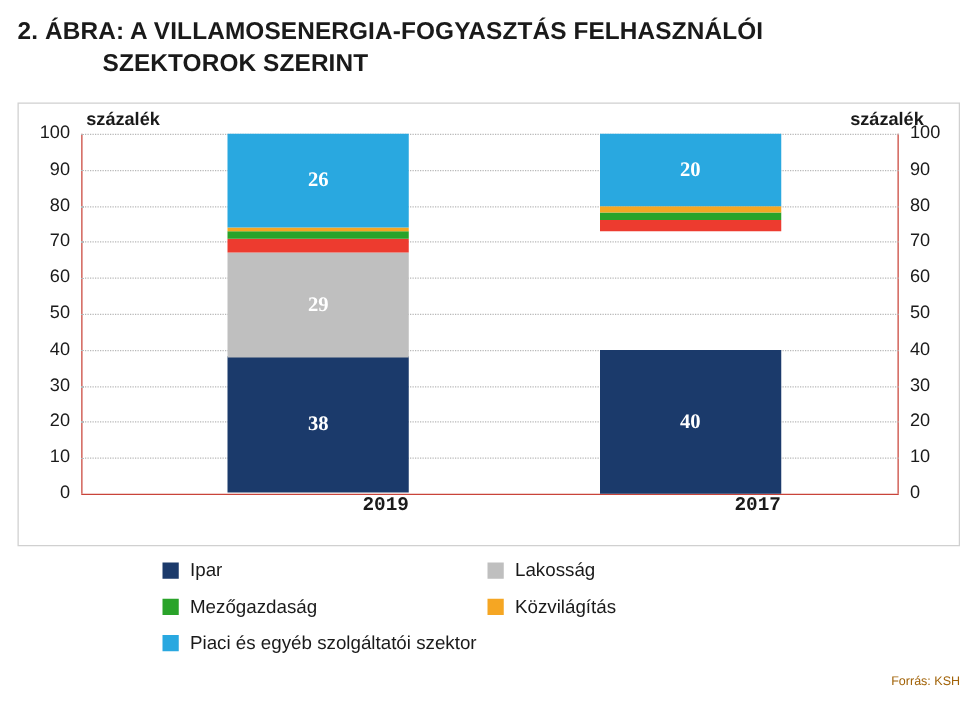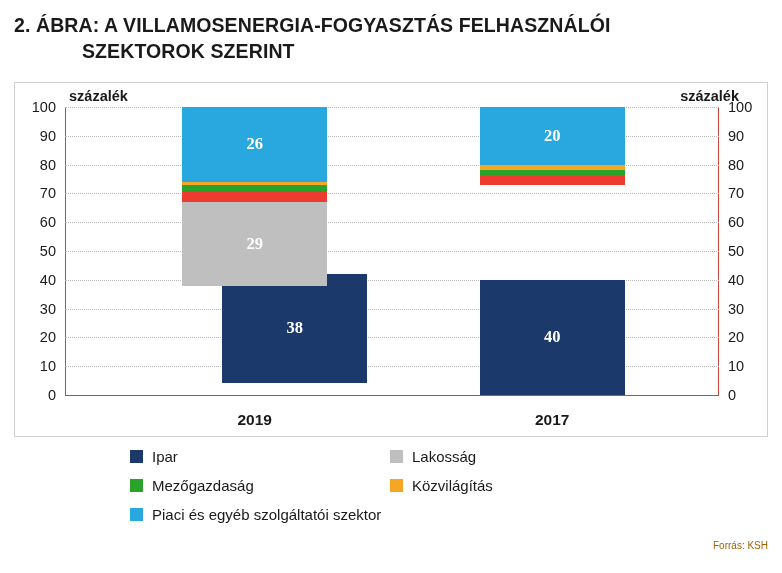--- a/index.html
+++ b/index.html
@@ -117,26 +117,27 @@
     font-size: 16.5px;
     font-weight: bold;
     top: 50%;
     transform: translateY(-50%);
     font-family: Liberation Serif, serif;
   }
 
   .cat-label {
     position: absolute;
     top: 100%;
-    margin-top: 16px;
+    margin-top: 0;
     width: 145px;
-    text-align: center;
+    text-align: right;
     font-size: 15.5px;
     font-weight: bold;
     color: #1a1a1a;
+    font-family: Liberation Mono, monospace;
   }
 
   
   .legend {
     position: absolute;
     left: 130px;
     top: 448px;
     width: 580px;
     display: grid;
     grid-template-columns: 260px 320px;
@@ -205,21 +206,21 @@
       <div class="gridline" style="top: 57.6px;"></div>
       <div class="tick-label left" style="top: 57.6px;">80</div>
       <div class="tick-label right" style="top: 57.6px;">80</div>
       <div class="gridline" style="top: 28.8px;"></div>
       <div class="tick-label left" style="top: 28.8px;">90</div>
       <div class="tick-label right" style="top: 28.8px;">90</div>
       <div class="gridline" style="top: 0px;"></div>
       <div class="tick-label left" style="top: 0px;">100</div>
       <div class="tick-label right" style="top: 0px;">100</div>
       <div class="bar" style="left: 117.16px; height: 288px;">
-        <div class="seg" style="background: rgb(27, 58, 107); height: 109.44px; bottom: 12px; margin-left: 40px;">
+        <div class="seg" style="background: rgb(27, 58, 107); height: 109.44px; bottom: 1px;">
           <div class="seg-value">38</div>
         </div>
         <div class="seg" style="background: rgb(191, 191, 191); height: 83.52px; bottom: 109.44px;">
           <div class="seg-value">29</div>
         </div>
         <div class="seg" style="background: rgb(237, 59, 47); height: 11.52px; bottom: 192.96px;"></div>
         <div class="seg" style="background: rgb(42, 163, 42); height: 5.76px; bottom: 204.48px;"></div>
         <div class="seg" style="background: rgb(245, 166, 35); height: 2.88px; bottom: 210.24px;"></div>
         <div class="seg" style="background: rgb(41, 168, 224); height: 74.88px; bottom: 213.12px;">
           <div class="seg-value">26</div>

